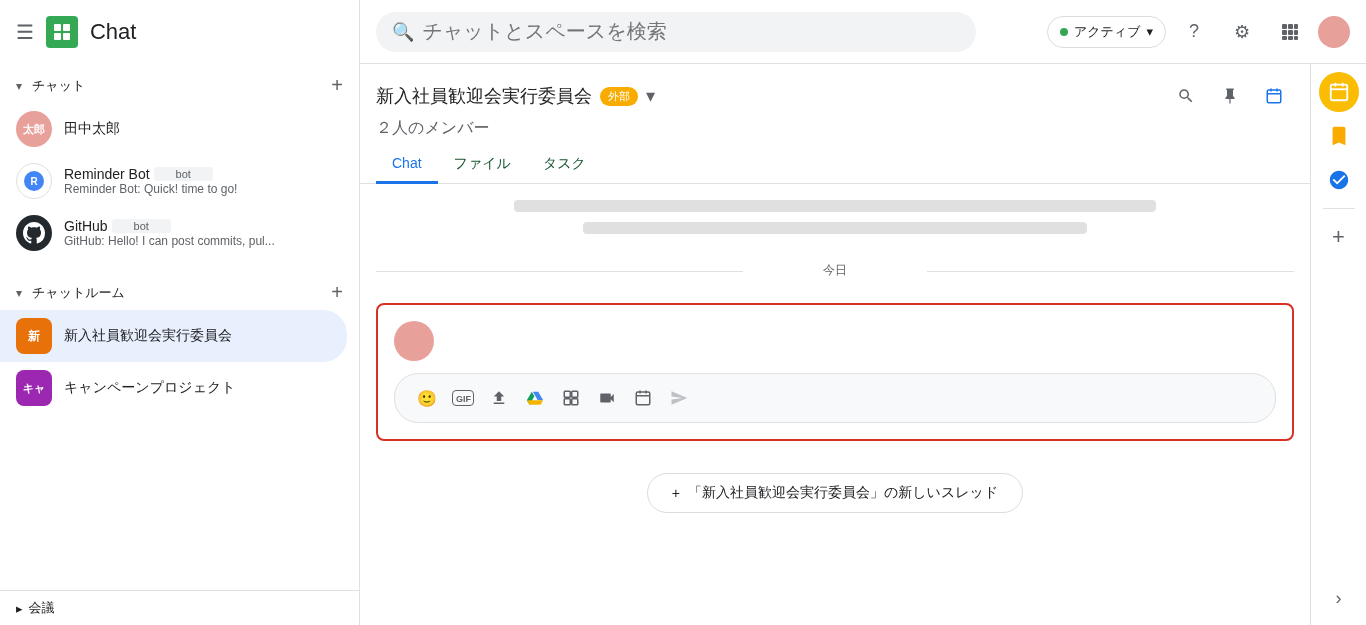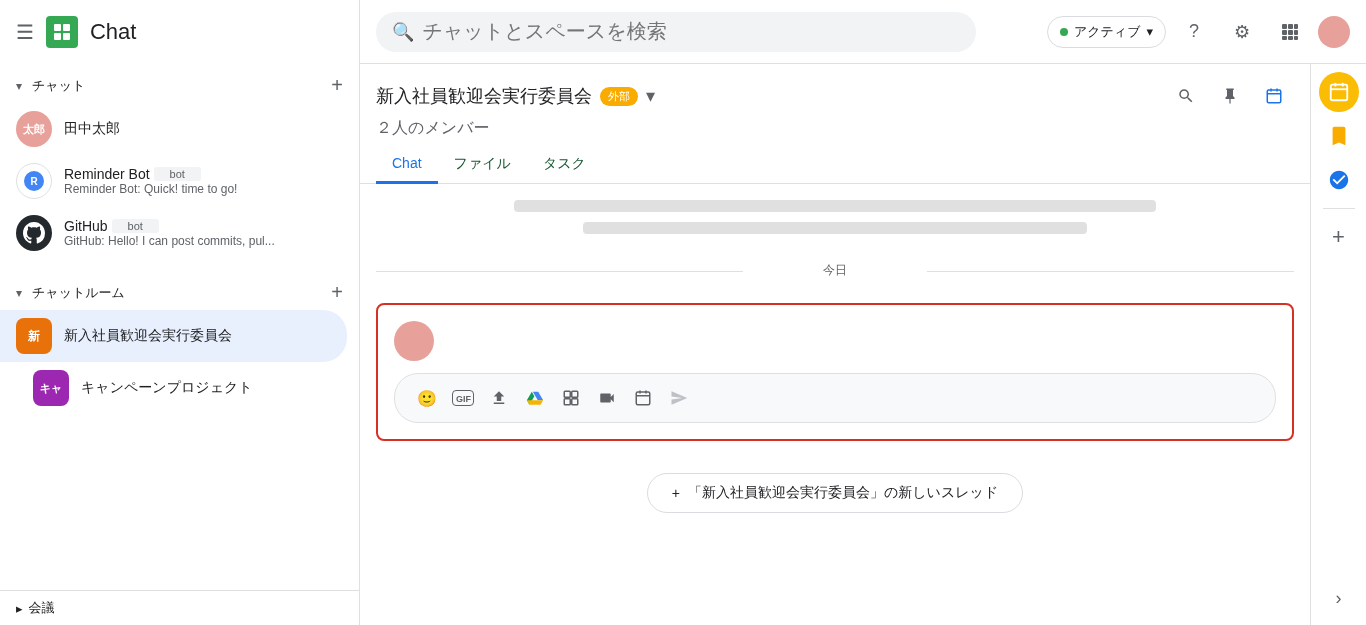--- a/index.html
+++ b/index.html
@@ -122,21 +122,20 @@
       color: #fff;
       font-size: 12px;
       border-radius: 8px;
     }
 
     .avatar-room2 {
       background: #9c27b0;
       color: #fff;
       font-size: 12px;
       border-radius: 8px;
-      margin-left: 17px;
     }
 
     .sidebar-item-content {
       display: flex;
       flex-direction: column;
       min-width: 0;
     }
 
     .sidebar-item-name {
       font-size: 14px;
@@ -151,21 +150,21 @@
       color: #5f6368;
       white-space: nowrap;
       overflow: hidden;
       text-overflow: ellipsis;
     }
 
     .bot-badge {
       font-size: 11px;
       color: #5f6368;
       background: #f1f3f4;
-      padding: 1px 16px;
+      padding: 1px 22px;
       border-radius: 3px;
       margin-left: 4px;
     }
 
     .sidebar-item-name-row {
       display: flex;
       align-items: center;
     }
 
     .sidebar-meeting-section {

